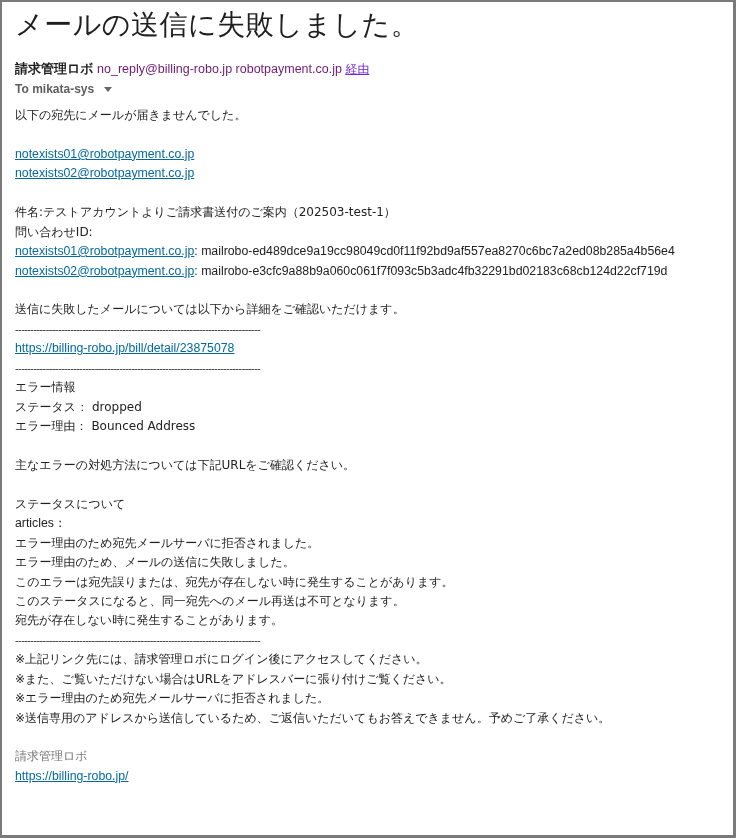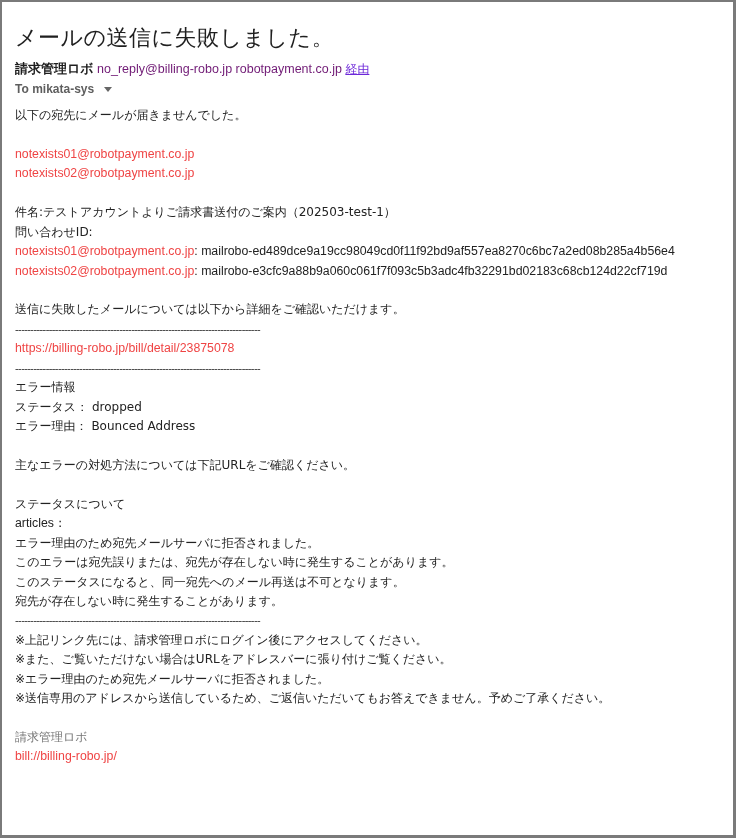--- a/index.html
+++ b/index.html
@@ -13,24 +13,23 @@
     border-bottom-width: 3px;
     background: #fff;
   }
   .content {
     position: absolute; left: 13px; top: 0; right: 10px;
     font-family: "Liberation Sans", "DejaVu Sans", sans-serif;
     color: #222222;
   }
   .subject {
     position: absolute; top: 8px; left: 0;
-    font-size: 22px; line-height: 30px; color: #1f1f1f;
+    font-size: 28px; line-height: 30px; color: #1f1f1f;
     font-family: "DejaVu Sans", sans-serif; font-weight: normal;
     letter-spacing: 0.5px;
-    margin-top: 13px;
   }
   .sender-line {
     position: absolute; top: 58px; left: 0;
     font-size: 12.5px; line-height: 18px; white-space: nowrap;
   }
   .sender-name { font-weight: bold; color: #1f1f1f; font-size: 13px; font-family: "DejaVu Sans", sans-serif; }
   .sender-addr { color: #701a75; }
   .via-link { color: #6d28d9; text-decoration: underline; }
   .to-line {
     position: absolute; top: 78px; left: 0;
@@ -40,21 +39,21 @@
     display: inline-block; width: 0; height: 0;
     border-left: 4px solid transparent; border-right: 4px solid transparent;
     border-top: 5px solid #666; margin-left: 6px; vertical-align: middle;
   }
   .body {
     position: absolute; top: 104px; left: 0; right: 0;
     font-size: 12.3px; line-height: 19.45px; color: #222;
   }
   .line { white-space: nowrap; height: 19.45px; }
   .blank { height: 19.45px; }
-  a, .link { color: #ef4444; cursor: pointer; }
+  a, .link { color: #0369a1; text-decoration: underline; cursor: pointer; }
   .jp { font-family: "DejaVu Sans", sans-serif; font-size: 12px; }
   .sig-name { color: #777; }
   .sep { letter-spacing: -0.6px; color: #333; font-size: 11px; }
 </style>
 </head>
 <body>
 
 <div class="frame">
   <div class="content">
 
@@ -94,27 +93,28 @@
       <div class="line sep">--------------------------------------------------------------------------------</div>
       <div class="line jp">エラー情報</div>
       <div class="line jp">ステータス： dropped</div>
       <div class="line jp">エラー理由： Bounced Address</div>
       <div class="blank"></div>
       <div class="line jp">主なエラーの対処方法については下記URLをご確認ください。</div>
       <div class="blank"></div>
       <div class="line jp">ステータスについて</div>
       <div class="line">articles：</div>
       <div class="line jp">エラー理由のため宛先メールサーバに拒否されました。</div>
+      <div class="line jp">エラー理由のため、メールの送信に失敗しました。</div>
       <div class="line jp">このエラーは宛先誤りまたは、宛先が存在しない時に発生することがあります。</div>
       <div class="line jp">このステータスになると、同一宛先へのメール再送は不可となります。</div>
       <div class="line jp">宛先が存在しない時に発生することがあります。</div>
       <div class="line sep">--------------------------------------------------------------------------------</div>
       <div class="line jp">※上記リンク先には、請求管理ロボにログイン後にアクセスしてください。</div>
       <div class="line jp">※また、ご覧いただけない場合はURLをアドレスバーに張り付けご覧ください。</div>
       <div class="line jp">※エラー理由のため宛先メールサーバに拒否されました。</div>
       <div class="line jp">※送信専用のアドレスから送信しているため、ご返信いただいてもお答えできません。予めご了承ください。</div>
       <div class="blank"></div>
       <div class="line jp sig-name">請求管理ロボ</div>
-      <div class="line"><a>bill://billing-robo.jp/</a></div>
+      <div class="line"><a>https://billing-robo.jp/</a></div>
     </div>
 
   </div>
 </div>
 
 </body></html>

